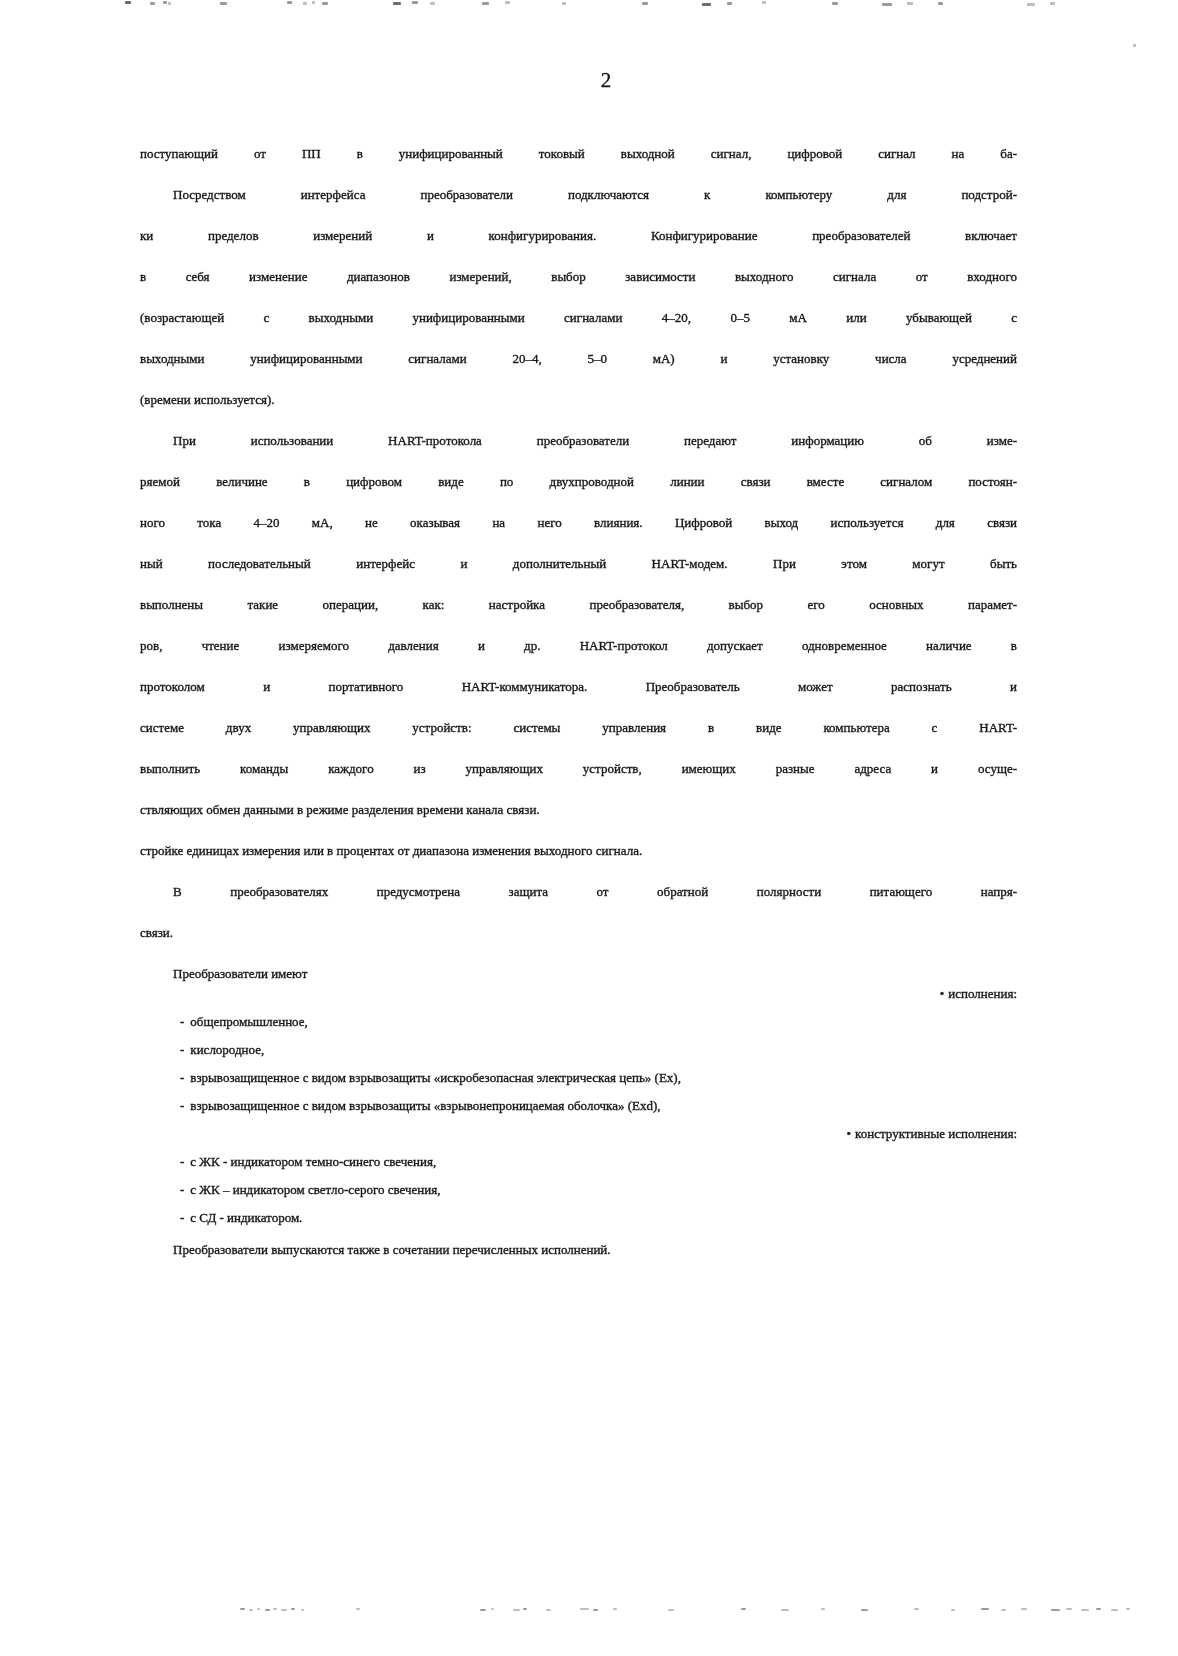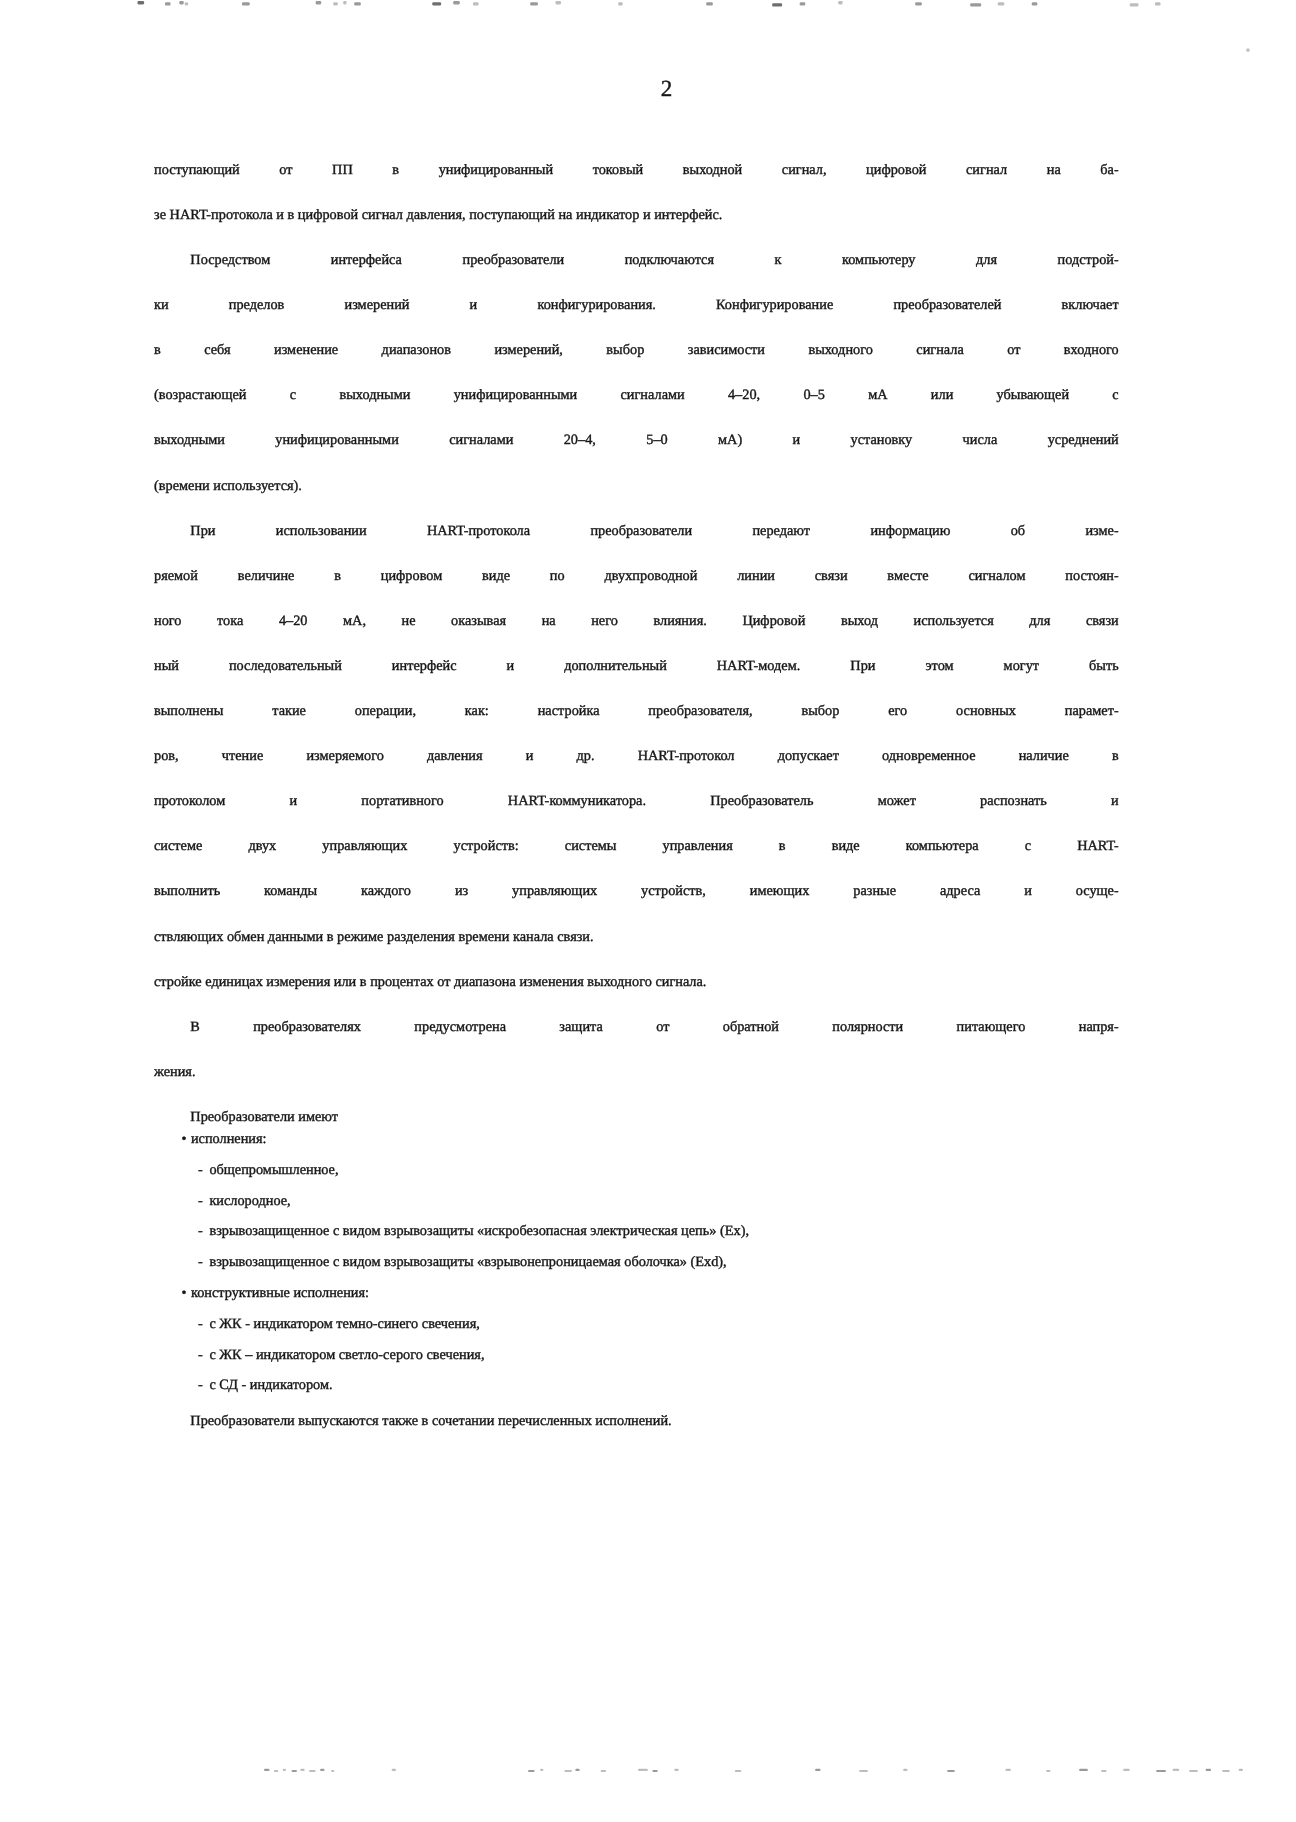--- a/index.html
+++ b/index.html
@@ -18,21 +18,21 @@
   }
   .para { margin:0; }
   .line {
     height:41px; line-height:41px; overflow:hidden;
     text-align:justify; text-align-last:justify;
     white-space:normal;
   }
   .line.last { text-align-last:left; }
   .line.indent { padding-left:33px; }
   .list-line { height:28px; line-height:28px; overflow:hidden; }
-  .list-line.bullet { padding-left:25px; }
+  .list-line.bullet { padding-left:25px;text-align:right; }
   .list-line.dash { padding-left:40px; }
   .list-line.bullet .marker { margin-right:4px; }
   .list-line.dash .marker { margin-right:6px; }
   .para + .list-line { margin-top:-14px; }
   .list-line + .para { margin-top:-3px; }
   .noise { position:absolute; background:#9a9a9a; border-radius:1px; }
   .noise.light { background:#bdbdbd; }
   .noise.dark { background:#6e6e6e; }
 </style>
 </head>
@@ -63,21 +63,20 @@
       <div class="noise" style="left: 882px; top: 3px; width: 10px; height: 3px;"></div>
       <div class="noise light" style="left: 907px; top: 2px; width: 6px; height: 3px;"></div>
       <div class="noise" style="left: 938px; top: 2px; width: 5px; height: 3px;"></div>
       <div class="noise light" style="left: 1027px; top: 3px; width: 8px; height: 3px;"></div>
       <div class="noise light" style="left: 1050px; top: 2px; width: 5px; height: 3px;"></div>
     </div>
   <div class="page-number">2</div>
   <div class="text-column" id="text-column">
       <div class="para">
         <div class="line">поступающий от ПП в унифицированный токовый выходной сигнал, цифровой сигнал на ба-</div>
-        <div class="line last">зе HART-протокола и в цифровой сигнал давления, поступающий на индикатор и интерфейс.</div>
       </div>
       <div class="para">
         <div class="line indent">Посредством интерфейса преобразователи подключаются к компьютеру для подстрой-</div>
         <div class="line">ки пределов измерений и конфигурирования. Конфигурирование преобразователей включает</div>
         <div class="line">в себя изменение диапазонов измерений, выбор зависимости выходного сигнала от входного</div>
         <div class="line">(возрастающей с выходными унифицированными сигналами 4–20, 0–5 мА или убывающей с</div>
         <div class="line">выходными унифицированными сигналами 20–4, 5–0 мА) и установку числа усреднений</div>
         <div class="line last">(времени используется).</div>
       </div>
       <div class="para">
@@ -90,21 +89,21 @@
         <div class="line">протоколом и портативного HART-коммуникатора. Преобразователь может распознать и</div>
         <div class="line">системе двух управляющих устройств: системы управления в виде компьютера с HART-</div>
         <div class="line">выполнить команды каждого из управляющих устройств, имеющих разные адреса и осуще-</div>
         <div class="line last">ствляющих обмен данными в режиме разделения времени канала связи.</div>
       </div>
       <div class="para">
         <div class="line last">стройке единицах измерения или в процентах от диапазона изменения выходного сигнала.</div>
       </div>
       <div class="para">
         <div class="line indent">В преобразователях предусмотрена защита от обратной полярности питающего напря-</div>
-        <div class="line last">жения.</div>
+        <div class="line last">связи.</div>
       </div>
       <div class="para">
         <div class="line last indent">Преобразователи имеют</div>
       </div>
       <div class="list-line bullet"><span class="marker">•</span><span>исполнения:</span></div>
       <div class="list-line dash"><span class="marker">-</span><span>общепромышленное,</span></div>
       <div class="list-line dash"><span class="marker">-</span><span>кислородное,</span></div>
       <div class="list-line dash"><span class="marker">-</span><span>взрывозащищенное с видом взрывозащиты «искробезопасная электрическая цепь» (Ex),</span></div>
       <div class="list-line dash"><span class="marker">-</span><span>взрывозащищенное с видом взрывозащиты «взрывонепроницаемая оболочка» (Exd),</span></div>
       <div class="list-line bullet"><span class="marker">•</span><span>конструктивные исполнения:</span></div>

